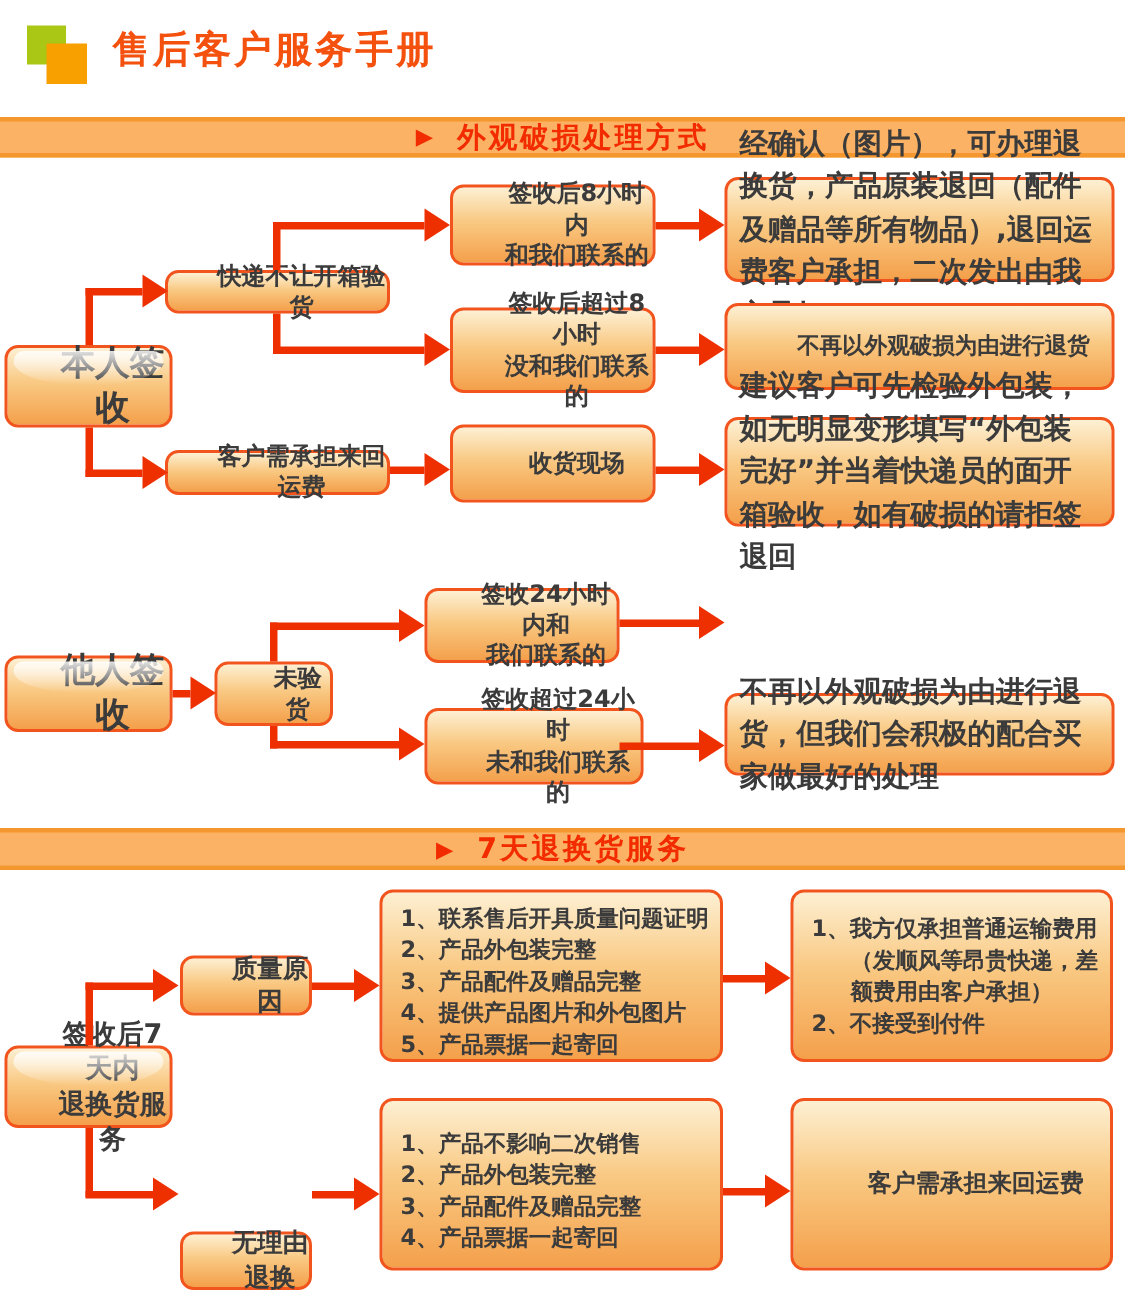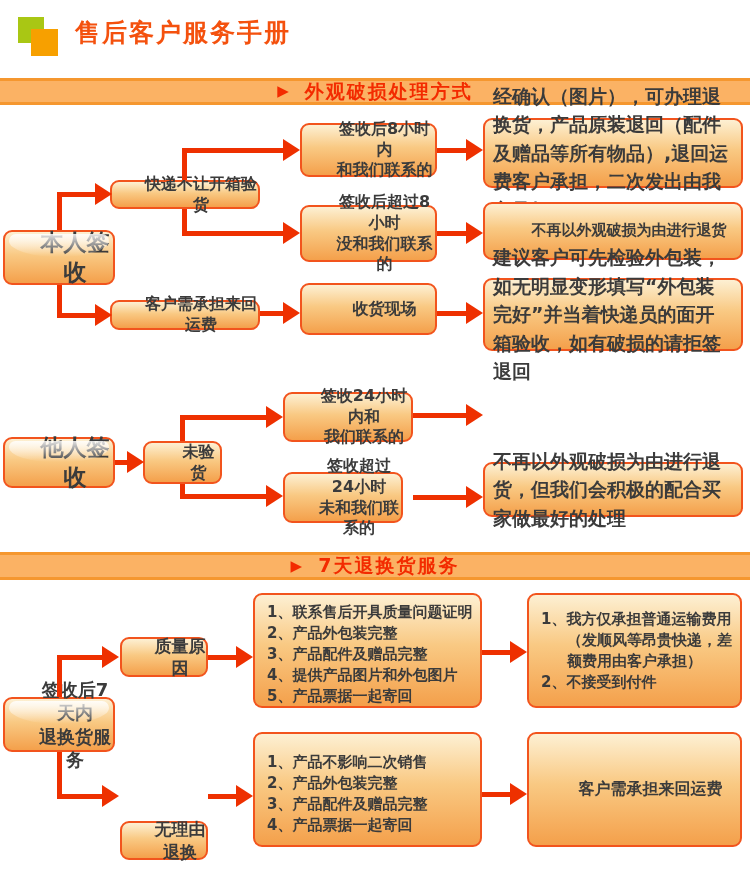--- a/index.html
+++ b/index.html
@@ -54,21 +54,21 @@
   <div class="node" style="left:110px;top:300px;width:150px;height:30px;font-size:16px;">客户需承担来回运费</div>
   <div class="node" style="left:143px;top:441px;width:79px;height:43px;font-size:16px;">未验货</div>
 
   <div class="node" style="left:300px;top:123px;width:137px;height:54px;font-size:16px;">签收后8小时内
 和我们联系的</div>
   <div class="node" style="left:300px;top:205px;width:137px;height:57px;font-size:16px;">签收后超过8小时
 没和我们联系的</div>
   <div class="node" style="left:300px;top:283px;width:137px;height:52px;font-size:16px;">收货现场</div>
   <div class="node" style="left:283px;top:392px;width:130px;height:50px;font-size:16px;">签收24小时内和
 我们联系的</div>
-  <div class="node" style="left:283px;top:472px;width:120px;height:51px;font-size:16px;">签收超过24小时
+  <div class="node" style="left:283px;top:472px;width:146px;height:51px;font-size:16px;">签收超过24小时
 未和我们联系的</div>
 
   <div class="node para" style="left:483px;top:118px;width:260px;height:70px;">经确认（图片），可办理退换货，产品原装退回（配件及赠品等所有物品）,退回运费客户承担，二次发出由我方承担</div>
   <div class="node" style="left:483px;top:202px;width:260px;height:58px;font-size:15px;">不再以外观破损为由进行退货</div>
   <div class="node para" style="left:483px;top:278px;width:260px;height:73px;">建议客户可先检验外包装，如无明显变形填写“外包装完好”并当着快递员的面开箱验收，如有破损的请拒签退回</div>
   <div class="node para" style="left:483px;top:462px;width:260px;height:55px;">不再以外观破损为由进行退货，但我们会积极的配合买家做最好的处理</div>
 
   <div class="ln" style="left:57px;top:192px;width:5px;height:38px;"></div>
   <div class="ln" style="left:57px;top:192px;width:38px;height:5px;"></div>
   <div class="hd" style="left:95px;top:183px;"></div>

